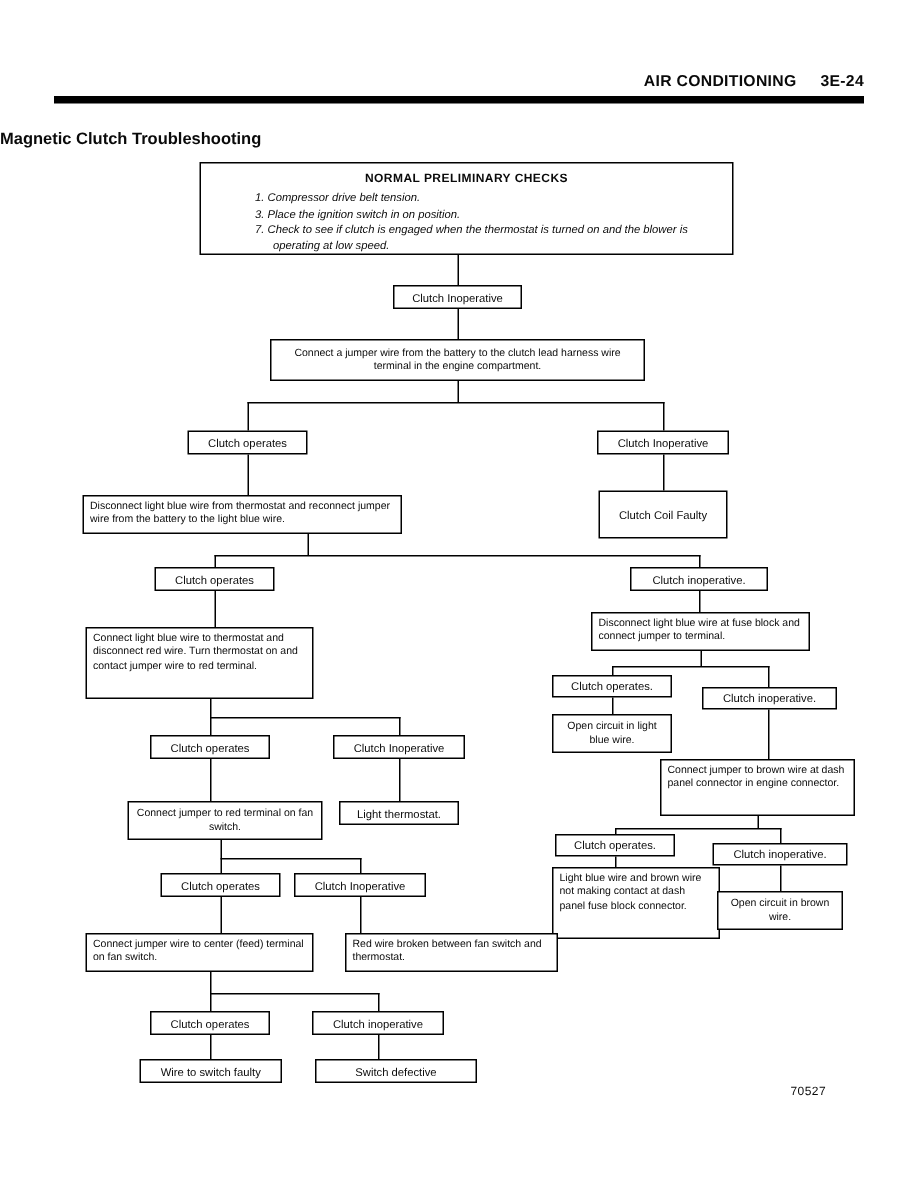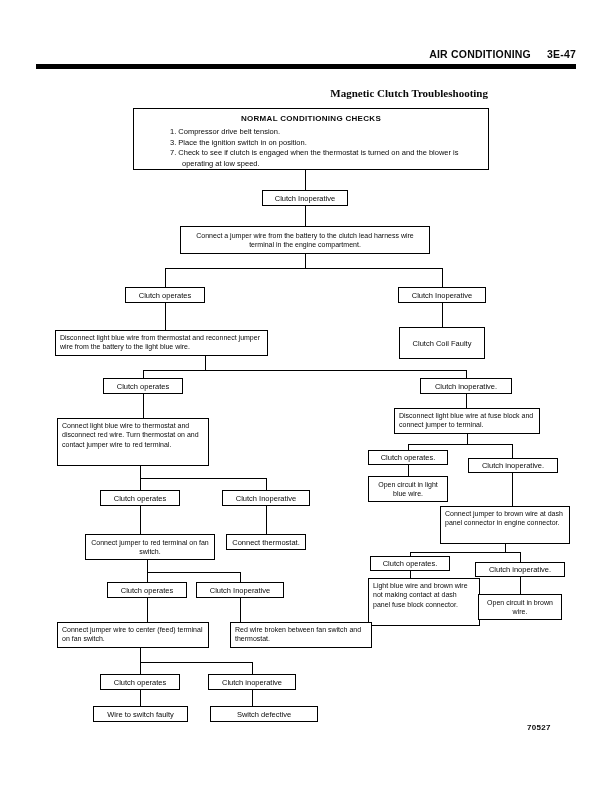--- a/index.html
+++ b/index.html
@@ -12,66 +12,66 @@
 
   .hdr {
     position:absolute; top:48px; right:36px;
     font-size:10.5px; font-weight:bold; letter-spacing:0.2px; white-space:nowrap;
   }
   .hdr .pgnum { margin-left:16px; }
   .rule { position:absolute; left:36px; top:64px; width:540px; height:5px; background:#000; }
 
   .chart-title {
     position:absolute; left:0; top:87px; width:488px;
-    text-align:right; font-size:11px; font-weight:bold;font-family:Liberation Serif, serif;
+    text-align:left; font-size:11px; font-weight:bold;
   }
 
   .prelim {
     position:absolute; left:133px; top:108px; width:356px; height:62px;
     border:1px solid #000; background:#fff;
   }
   .prelim-title { text-align:center; font-weight:bold; font-size:8px; margin-top:5px; letter-spacing:0.3px; }
   .prelim-list { margin:4px 10px 0 36px; font-size:7.5px; line-height:1.4; }
-  .prelim-item { padding-left:12px; text-indent:-12px; }
+  .prelim-item { padding-left:12px; text-indent:-12px;font-style:italic; }
 
   .node {
     position:absolute; border:1px solid #000; background:#fff;
     font-size:7.5px; line-height:1.2;
     display:flex; align-items:center; justify-content:center;
     text-align:center; padding:1px 2px;
   }
   .node.pl {
     font-size:7px; line-height:1.35; text-align:left;
     align-items:flex-start; justify-content:flex-start; padding:2px 4px;
   }
   .node.pc { font-size:7px; line-height:1.35; padding:2px 4px; }
 
   .hline, .vline { position:absolute; background:#000; }
   .hline { height:1px; }
   .vline { width:1px; }
 
   .docnum {
     position:absolute; left:527px; top:723px;
-    font-size:8px; font-weight:bold; letter-spacing:0.3px;
+    font-size:8px; font-weight:normal; letter-spacing:0.3px;
   }
 </style>
 </head>
 <body>
 
 <div class="page">
 
   <div class="hdr">
-    <span>AIR CONDITIONING</span><span class="pgnum">3E-47</span>
+    <span>AIR CONDITIONING</span><span class="pgnum">3E-24</span>
   </div>
   <div class="rule"></div>
 
   <div class="chart-title">Magnetic Clutch Troubleshooting</div>
 
   <div class="prelim">
-    <div class="prelim-title">NORMAL CONDITIONING CHECKS</div>
+    <div class="prelim-title">NORMAL PRELIMINARY CHECKS</div>
     <div class="prelim-list">
       <div class="prelim-item">1.  Compressor drive belt tension.</div>
       <div class="prelim-item">3.  Place the ignition switch in on position.</div>
       <div class="prelim-item">7.  Check to see if clutch is engaged when the thermostat is turned on and the blower is operating at low speed.</div>
     </div>
   </div>
 
   <div class="node" style="left:262px;top:190px;width:86px;height:16px">Clutch Inoperative</div>
   <div class="node pc" style="left:180px;top:226px;width:250px;height:28px">Connect a jumper wire from the battery to the clutch lead harness wire terminal in the engine compartment.</div>
 
@@ -92,21 +92,21 @@
   <div class="node pc" style="left:368px;top:476px;width:80px;height:26px">Open circuit in light blue wire.</div>
   <div class="node pl" style="left:440px;top:506px;width:130px;height:38px">Connect jumper to brown wire at dash panel connector in engine connector.</div>
 
   <div class="node" style="left:370px;top:556px;width:80px;height:15px">Clutch operates.</div>
   <div class="node" style="left:475px;top:562px;width:90px;height:15px">Clutch inoperative.</div>
   <div class="node pl" style="left:368px;top:578px;width:112px;height:48px">Light blue wire and brown wire not making contact at dash panel fuse block connector.</div>
   <div class="node pc" style="left:478px;top:594px;width:84px;height:26px">Open circuit in brown wire.</div>
 
   <div class="node" style="left:100px;top:490px;width:80px;height:16px">Clutch operates</div>
   <div class="node" style="left:222px;top:490px;width:88px;height:16px">Clutch Inoperative</div>
-  <div class="node" style="left:226px;top:534px;width:80px;height:16px">Connect thermostat.</div>
+  <div class="node" style="left:226px;top:534px;width:80px;height:16px">Light thermostat.</div>
   <div class="node pc" style="left:85px;top:534px;width:130px;height:26px">Connect jumper to red terminal on fan switch.</div>
 
   <div class="node" style="left:107px;top:582px;width:80px;height:16px">Clutch operates</div>
   <div class="node" style="left:196px;top:582px;width:88px;height:16px">Clutch Inoperative</div>
   <div class="node pl" style="left:230px;top:622px;width:142px;height:26px">Red wire broken between fan switch and thermostat.</div>
   <div class="node pl" style="left:57px;top:622px;width:152px;height:26px">Connect jumper wire to center (feed) terminal on fan switch.</div>
 
   <div class="node" style="left:100px;top:674px;width:80px;height:16px">Clutch operates</div>
   <div class="node" style="left:208px;top:674px;width:88px;height:16px">Clutch inoperative</div>
   <div class="node" style="left:93px;top:706px;width:95px;height:16px">Wire to switch faulty</div>

